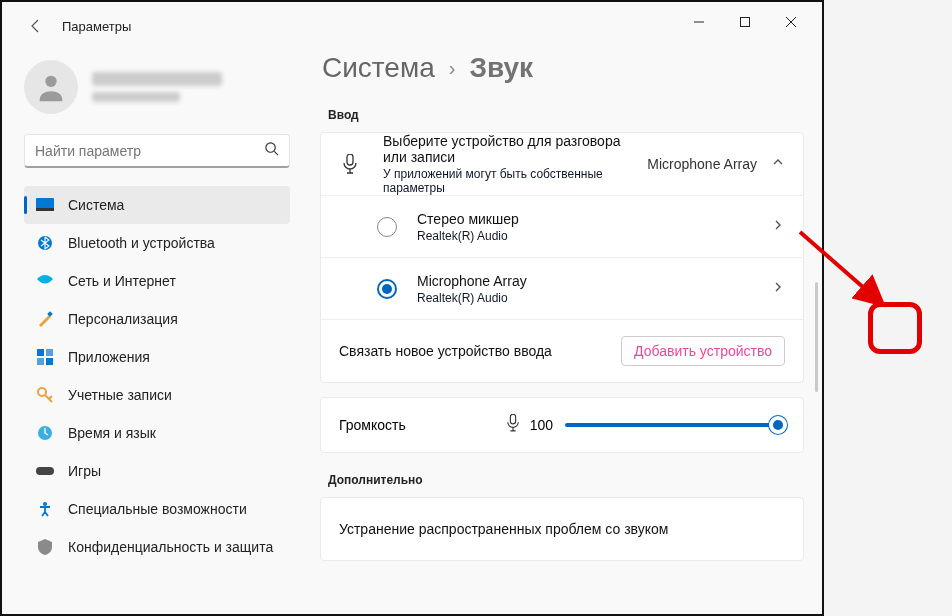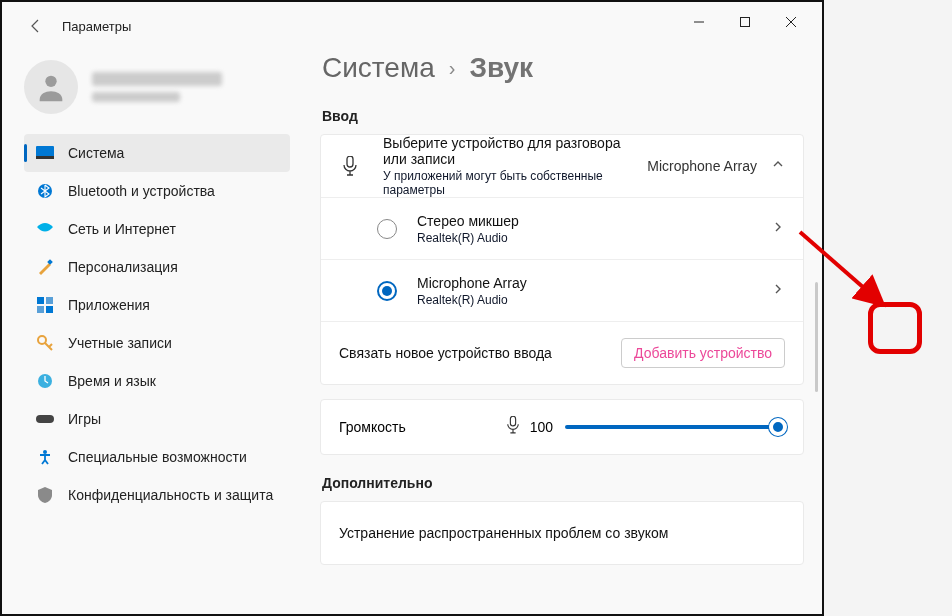--- a/index.html
+++ b/index.html
@@ -37,21 +37,21 @@
 .nav-item.selected::before { content:""; position:absolute; left:0; top:10px; bottom:10px; width:3px; background:#0067c0; border-radius:2px; }
 .nav-icon { width:18px; height:18px; display:flex; align-items:center; justify-content:center; }
 
 
 .breadcrumb { display:flex; align-items:center; gap:14px; margin: 2px 0 24px 2px; }
 .bc-parent { font-size:28px; color:#666; font-weight:400;}
 .bc-sep { font-size:20px; color:#888; }
 .bc-current { font-size:28px; font-weight:600; color:#737373;}
 
 
-.section-label { font-size:14px; font-weight:600; color:#222; margin-bottom:10px; margin-left:2px; }
+.section-label { font-size:12px; font-weight:600; color:#222; margin-bottom:10px; margin-left:8px; }
 .card { background:#fff; border:1px solid #eaeaea; border-radius:4px; margin-bottom:14px; }
 .card .row { display:flex; align-items:center; min-height:62px; padding:0 18px; border-bottom:1px solid #eee; }
 .card .row:last-child { border-bottom:none; }
 .row-icon { width:22px; display:flex; justify-content:center; margin-right:22px; color:#444;}
 .row-body { flex:1; }
 .row-title { font-size:14px; color:#111; }
 .row-sub { font-size:12px; color:#0f172a; margin-top:2px;}
 .row-value { font-size:14px; color:#333; margin-right:14px; }
 .chev { color:#555; }
 
@@ -118,20 +118,29 @@
               <circle cx="12" cy="8" r="4"></circle>
               <path d="M4 21c0-4 4-6 8-6s8 2 8 6v1H4z"></path>
             </svg>
         </div>
         <div>
           <div class="user-name"></div>
           <div class="user-email"></div>
         </div>
       </div>
 
+      <div class="search">
+        <input type="text" placeholder="Найти параметр" style="">
+        <span class="search-icon">
+          <svg width="15" height="15" viewBox="0 0 16 16">
+              <circle cx="7" cy="7" r="5" stroke="#333" stroke-width="1.2" fill="none"></circle>
+              <line x1="11" y1="11" x2="15" y2="15" stroke="#333" stroke-width="1.2"></line>
+            </svg>
+        </span>
+      </div>
 
       <div class="nav">
         <div class="nav-item selected">
           <span class="nav-icon">
               <svg width="18" height="14" viewBox="0 0 18 14">
                 <rect x="0" y="0" width="18" height="12" rx="1" fill="#0078d4"></rect>
                 <rect x="0" y="10" width="18" height="3" fill="#333"></rect>
               </svg>
             </span>
           <span>Система</span>

